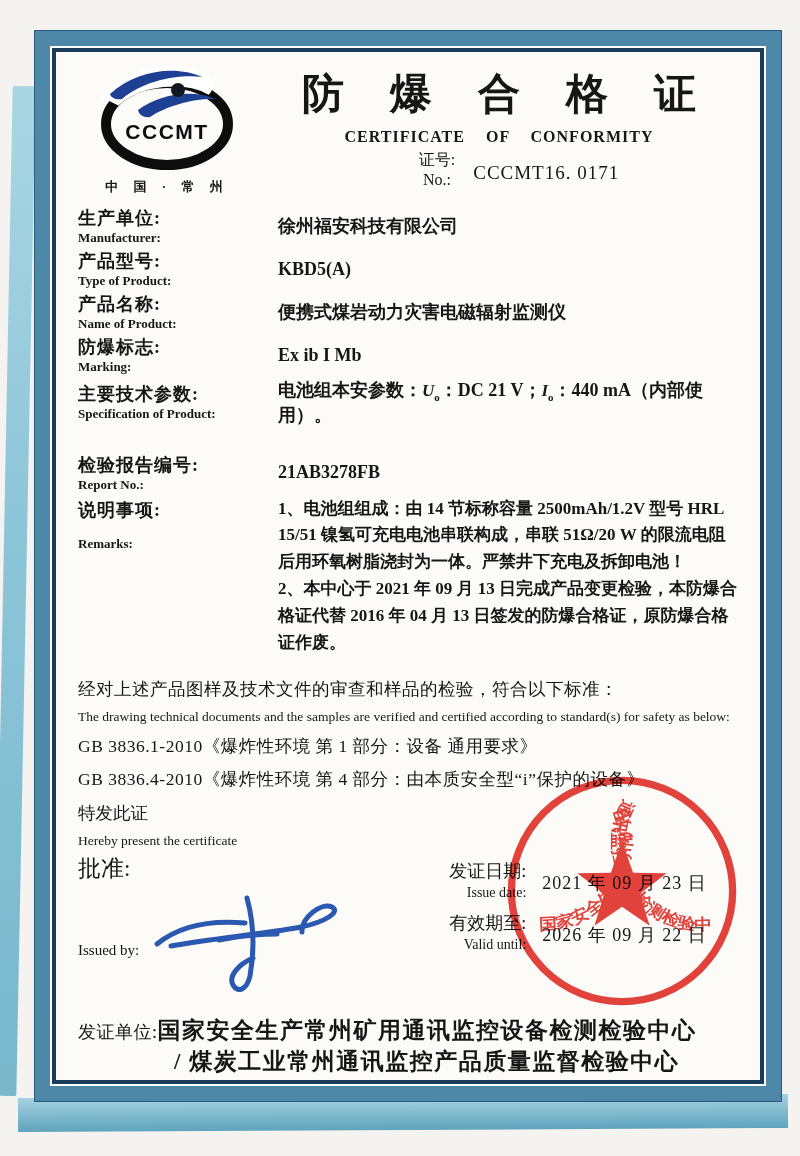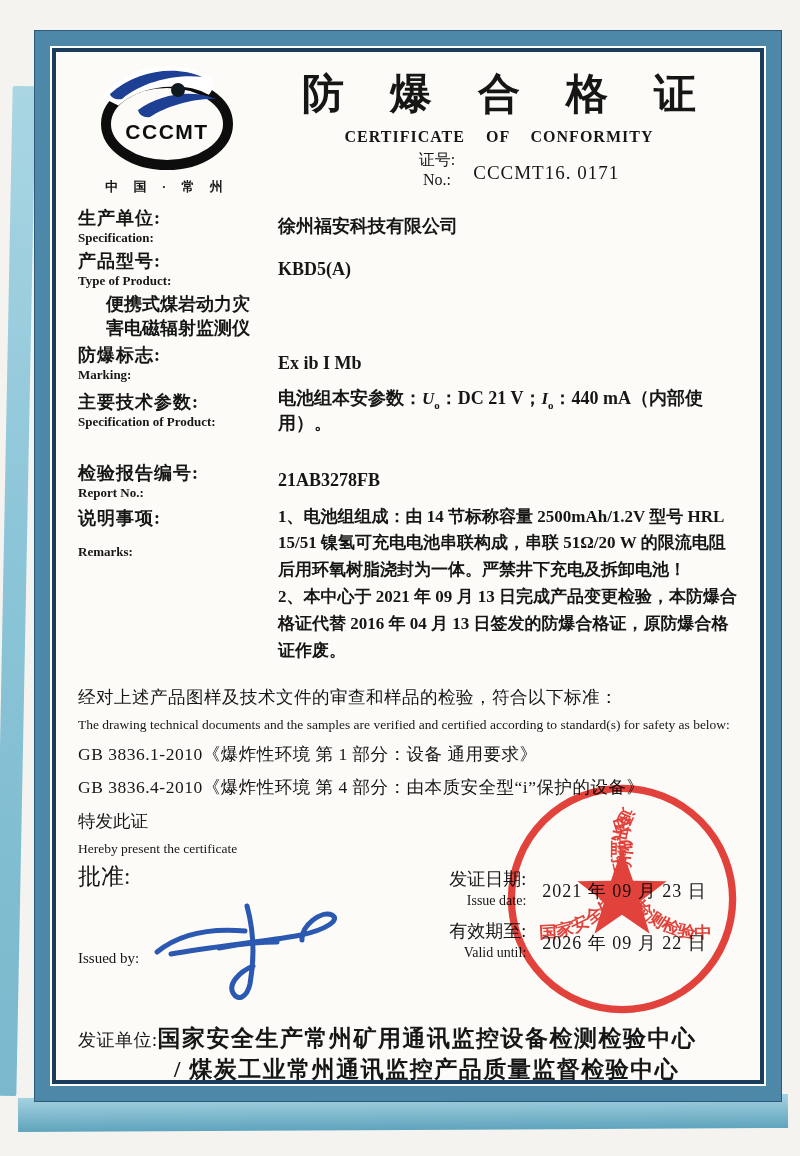--- a/index.html
+++ b/index.html
@@ -118,32 +118,36 @@
         </div>
         <div class="certno-value">CCCMT16. 0171</div>
       </div>
     </div>
   </div>
 
   <div class="fields">
     <div class="frow">
       <div class="flabel">
         <div class="cn">生产单位:</div>
-        <div class="en">Specification:</div>
+        <div class="en">Manufacturer:</div>
       </div>
       <div class="fval">徐州福安科技有限公司</div>
     </div>
     <div class="frow">
       <div class="flabel">
         <div class="cn">产品型号:</div>
         <div class="en">Type of Product:</div>
       </div>
       <div class="fval">KBD5(A)</div>
     </div>
     <div class="frow">
+      <div class="flabel">
+        <div class="cn">产品名称:</div>
+        <div class="en">Name of Product:</div>
+      </div>
       <div class="fval">便携式煤岩动力灾害电磁辐射监测仪</div>
     </div>
     <div class="frow">
       <div class="flabel">
         <div class="cn">防爆标志:</div>
         <div class="en">Marking:</div>
       </div>
       <div class="fval">Ex ib I Mb</div>
     </div>
     <div class="frow">

